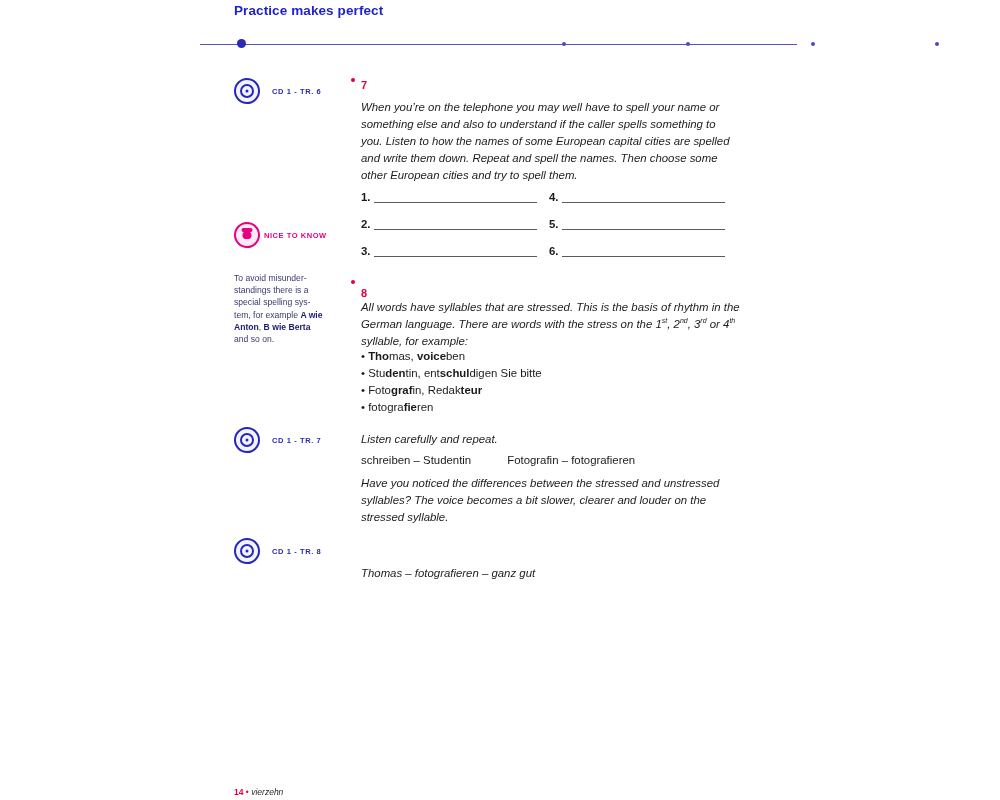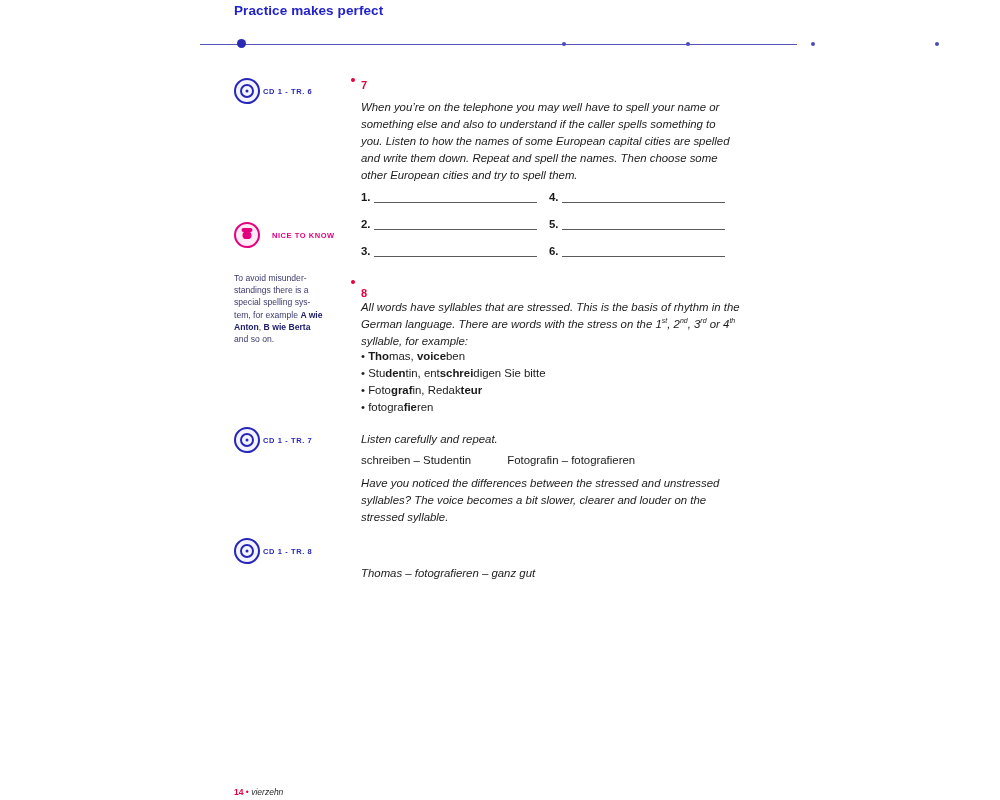--- a/index.html
+++ b/index.html
@@ -69,21 +69,21 @@
     top: -4px;
     background: #2a2ab5;
   }
 
   
   .cd-marker {
     position: absolute;
     left: 234px;
     display: flex;
     align-items: center;
-    gap: 3px;
+    gap: 12px;
   }
   .cd-icon {
     width: 22px;
     height: 22px;
     border-radius: 50%;
     border: 2px solid #2626bb;
     background: #f4f4ff;
     position: relative;
     flex: none;
   }
@@ -120,21 +120,21 @@
   
   .ntk {
     position: absolute;
     left: 234px;
     top: 222px;
     width: 96px;
   }
   .ntk-head {
     display: flex;
     align-items: center;
-    gap: 12px;
+    gap: 4px;
   }
   .ntk-icon {
     width: 22px;
     height: 22px;
     border-radius: 50%;
     border: 2px solid #e4007f;
     background: #ffeaf5;
     position: relative;
     flex: none;
   }
@@ -335,21 +335,21 @@
   <div class="ex-num" style="left:361px; top:287px;">8</div>
 
   <div class="body-text" style="top:299px; width:380px;">
     <span>All words have syllables that are stressed. This is the basis of rhythm in</span>
     <span>the German language. There are words with the stress on the 1</span><sup>st</sup><span>, 2</span><sup>nd</sup><span>, 3</span><sup>rd</sup>
     <span>or 4</span><sup>th</sup><span> syllable, for example:</span>
   </div>
 
   <div class="blist" style="top:348px;">
     <div><span>• </span><b>Tho</b><span>mas, </span><b>voice</b><span>ben</span></div>
-    <div><span>• </span><span>Stu</span><b>den</b><span>tin, ent</span><b>schrei</b><span>digen Sie bitte</span></div>
+    <div><span>• </span><span>Stu</span><b>den</b><span>tin, ent</span><b>schul</b><span>digen Sie bitte</span></div>
     <div><span>• </span><span>Foto</span><b>graf</b><span>in, Redak</span><b>teur</b></div>
     <div><span>• </span><span>fotogra</span><b>fie</b><span>ren</span></div>
   </div>
 
   <div class="cd-marker" style="top:427px;">
     <div class="cd-icon"></div>
     <div class="cd-label">CD 1 - TR. 7</div>
   </div>
 
   <div class="body-text" style="top:431px;">Listen carefully and repeat.</div>

